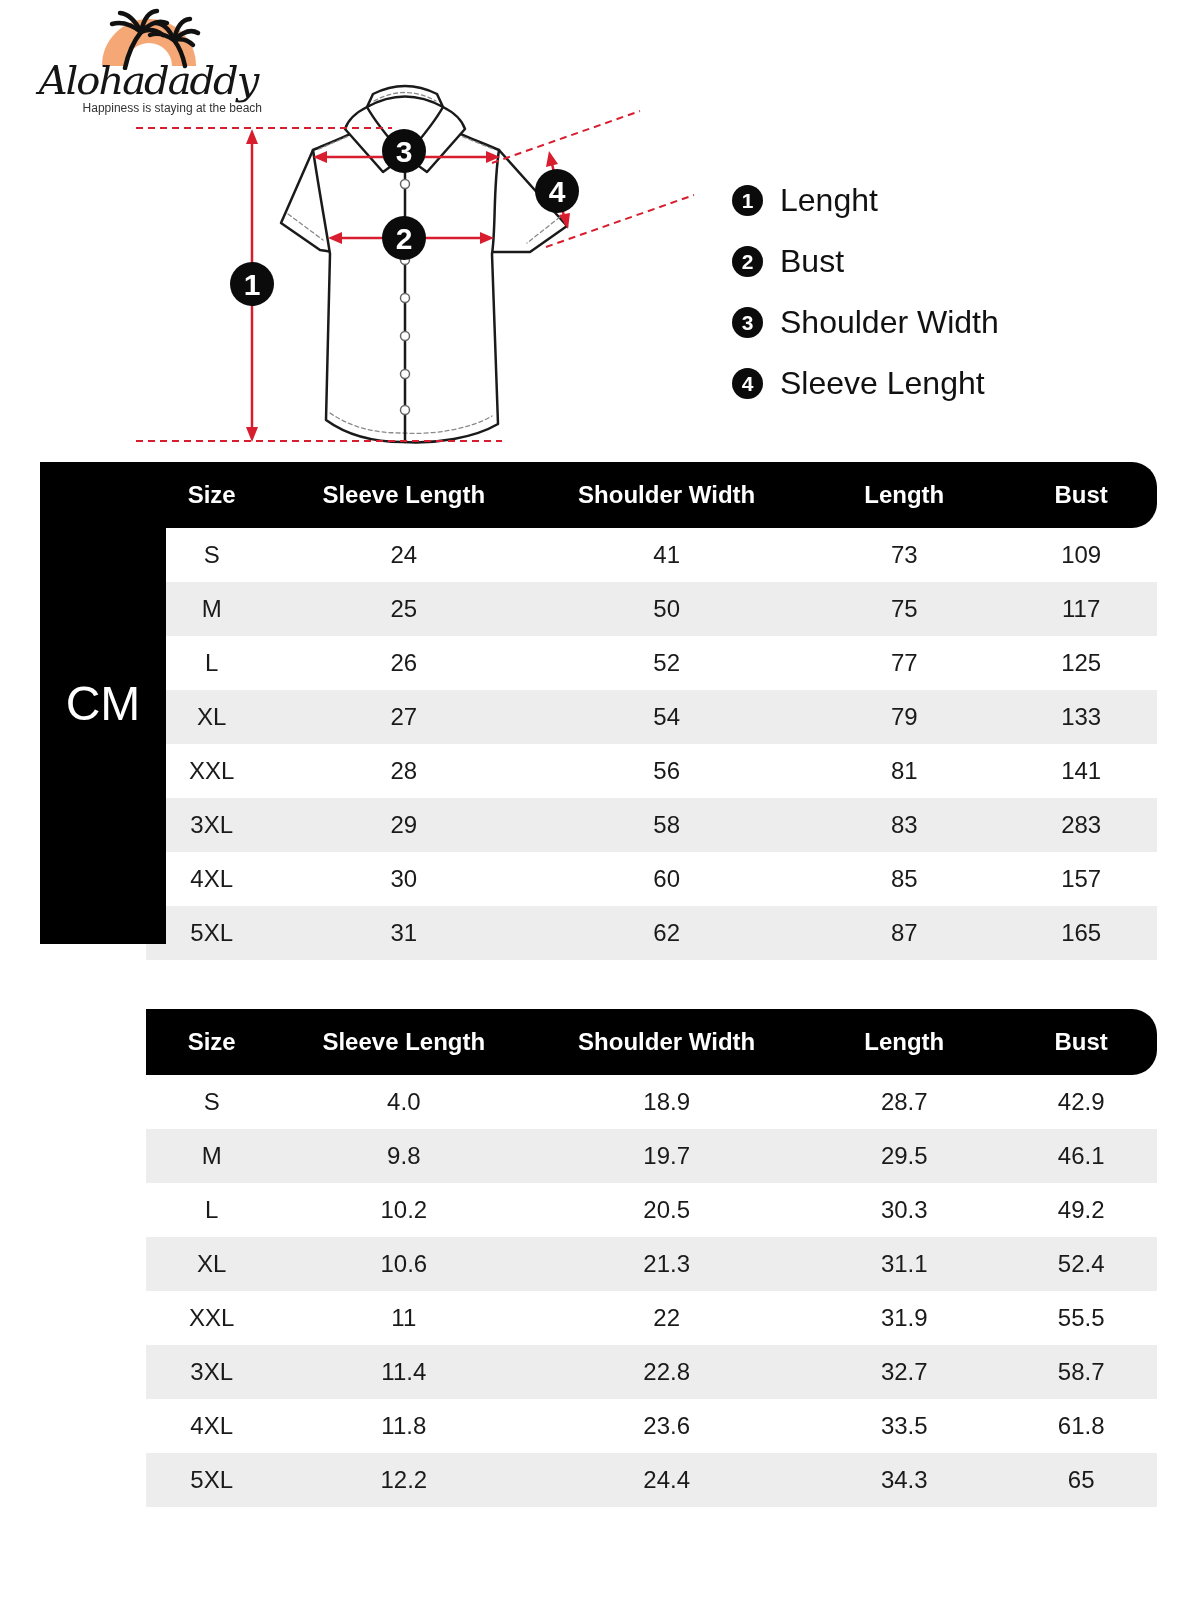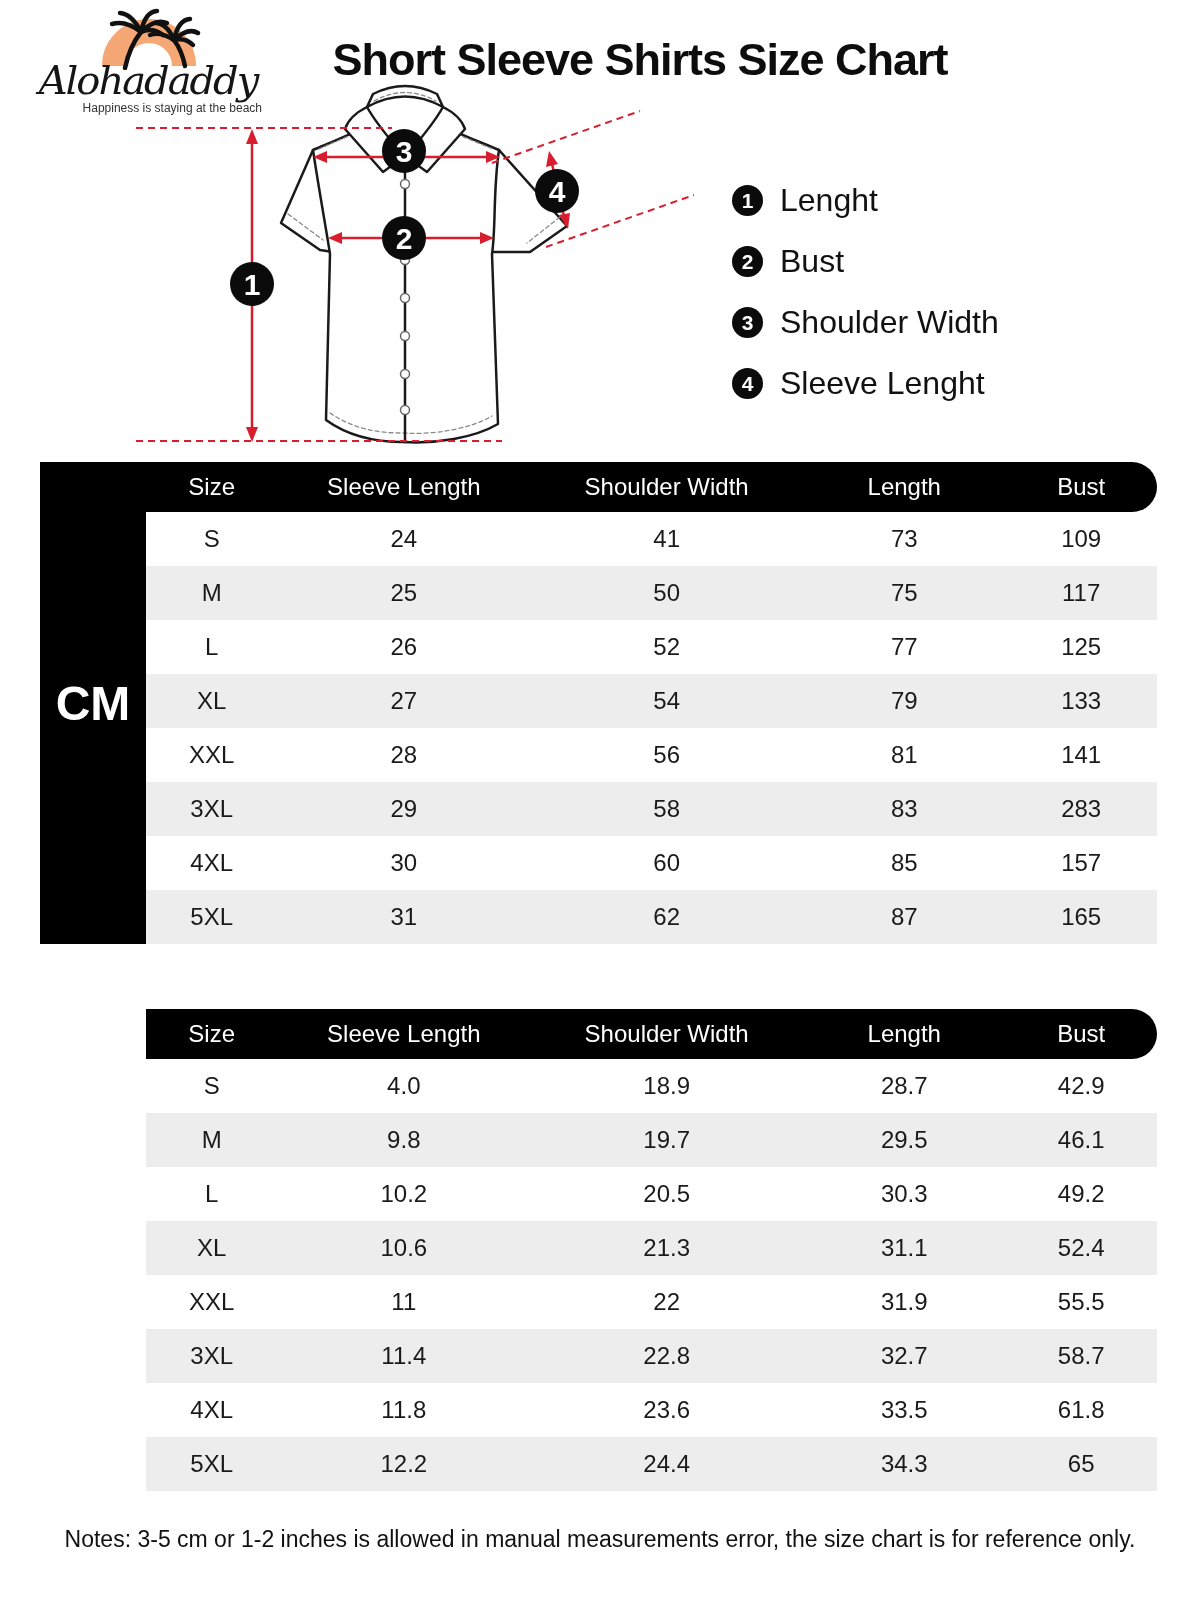--- a/index.html
+++ b/index.html
@@ -41,29 +41,29 @@
   .badge{
     flex:0 0 31px;width:31px;height:31px;border-radius:50%;background:#0b0b0b;color:#fff;
     font-weight:bold;font-size:21px;line-height:31px;text-align:center;margin-right:17px;
   }
   .legend-label{font-size:32px;color:#111;white-space:nowrap;}
   
   .size-table{position:absolute;left:40px;width:1117px;height:482px;}
   .size-table[data-table="0"]{top:462px;}
   .size-table[data-table="1"]{top:1009px;}
   .unit-label{
-    position:absolute;left:0;top:0;bottom:0;width:106px;background:var(--table-black);
-    color:#fff;font-weight:bold;display:flex;align-items:center;justify-content:center;
+    position:absolute;left:0;top:0;bottom:0;width:126px;background:var(--table-black);
+    color:#fff;font-weight:normal;display:flex;align-items:center;justify-content:center;
     letter-spacing:0;
   }
   .table-main{margin-left:106px;}
   .trow{display:flex;align-items:center;height:54px;font-size:24px;background:#fff;}
   .trow.alt{background:var(--row-alt);}
   .thead{
-    height:50px;background:var(--table-black);color:#fff;font-weight:normal;
+    height:66px;background:var(--table-black);color:#fff;font-weight:bold;
     border-radius:0 25px 25px 0;font-size:24px;
   }
   .cell{text-align:center;}
   .c0{width:13%;}.c1{width:25%;}.c2{width:27%;}.c3{width:20%;}.c4{width:15%;}
   
   .note{position:absolute;top:1526px;left:0;width:100%;text-align:center;font-size:23px;color:#111;}
 </style>
 </head>
 <body>
 
@@ -84,21 +84,20 @@
         <path d="M 146 34 Q 139 17 127 17"></path>
         <path d="M 146 34 Q 150 14 162 13"></path>
         <path d="M 146 34 Q 160 21 170 27"></path>
         <path d="M 146 34 Q 157 31 165 39"></path>
       </g>
     </svg>
     <div class="logo-name">Alohadaddy</div>
     <div class="logo-tagline">Happiness is staying at the beach</div>
   </div>
 
-  <h1 class="page-title">Short Sleeve Shirts Size Chart</h1>
 
   <svg class="diagram" width="1200" height="460" viewBox="0 0 1200 460">
     <g stroke="#1a1a1a" stroke-width="2.5" fill="#fff" stroke-linejoin="round" stroke-linecap="round">
 
       <path d="M 313,150 L 281,223 L 320,250 L 333,252 L 333,165 Z"></path>
       <path d="M 499,150 L 567,226 L 530,252 L 479,252 L 479,165 Z"></path>
       <path class="stitch" d="M 288,214 L 323,240" fill="none"></path>
       <path class="stitch" d="M 560,217 L 527,243" fill="none"></path>
 
       <path d="M 313,150 C 319,190 326,228 330,254 L 326,420 C 348,436 374,442 403,442 C 436,444 474,438 498,424 L 492,254 C 496,228 493,190 499,150 C 473,139 448,130 437,122 L 405,157 L 373,122 C 362,130 339,139 313,150 Z"></path>
@@ -311,15 +310,14 @@
         <div class="trow alt">
           <div class="cell c0">5XL</div>
           <div class="cell c1">12.2</div>
           <div class="cell c2">24.4</div>
           <div class="cell c3">34.3</div>
           <div class="cell c4">65</div>
         </div>
       </div>
     </div>
 
-  <p class="note">Notes: 3-5 cm or 1-2 inches is allowed in manual measurements error, the size chart is for reference only.</p>
 
 </div>
 
 </body></html>

